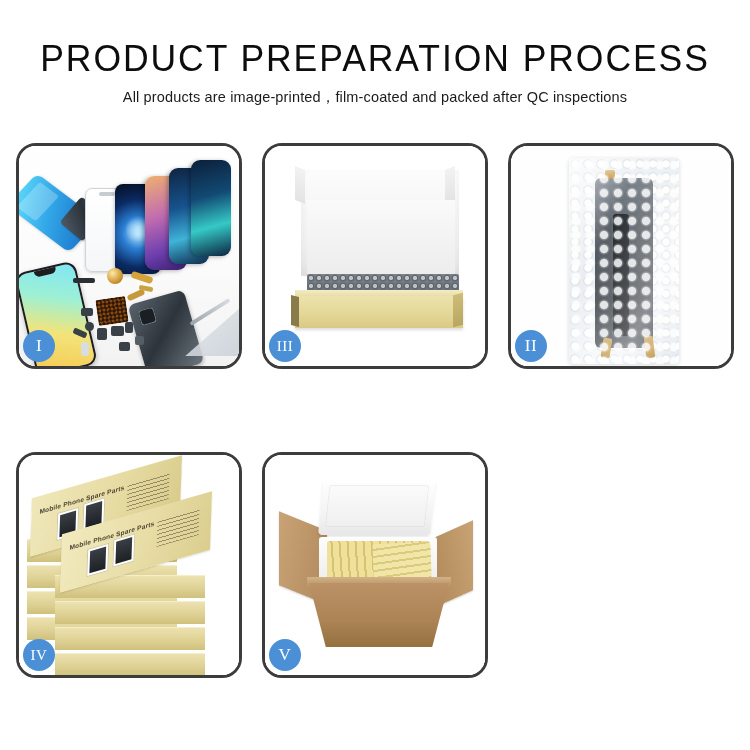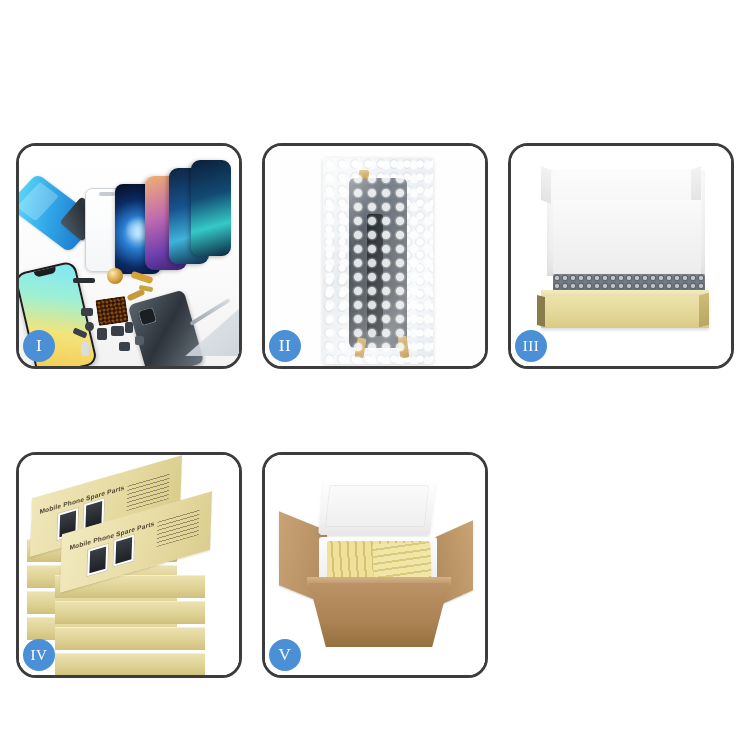--- a/index.html
+++ b/index.html
@@ -553,20 +553,24 @@
     position:absolute; left: 30px; bottom: 26px;
     width: 160px; height: 10px;
     background: radial-gradient(ellipse at center, rgba(0,0,0,.14), rgba(0,0,0,0) 70%);
   }
 </style>
 </head>
 <body>
 
 <div class="page">
 
+  <div class="header">
+    <h1 class="title">PRODUCT PREPARATION PROCESS</h1>
+    <p class="subtitle">All products are image-printed，film-coated and packed after QC inspections</p>
+  </div>
 
   <div class="grid">
 
     <div class="panel">
       <div class="panel-inner">
         <div class="scene">
           <div class="p1-bg"></div>
 
           <div class="p1-phone-tilt"></div>
           <div class="p1-chipstrip"></div>
@@ -595,20 +599,38 @@
           <span class="sp" style="left:62px;top:196px;width:8px;height:14px;border-radius:3px;background:#d8dde2;"></span>
           <span class="sp" style="left:100px;top:196px;width:11px;height:9px;"></span>
           <span class="sp" style="left:116px;top:190px;width:9px;height:9px;background:#555d65;"></span>
           <span class="sp" style="left:120px;top:140px;width:14px;height:5px;background:#c9a33f;transform:rotate(10deg);"></span>
 
           <div class="p1-tweezer"></div>
           <div class="p1-tweezer-arm"></div>
         </div>
       </div>
       <div class="badge">I</div>
+    </div>
+
+    <div class="panel">
+      <div class="panel-inner">
+        <div class="scene">
+          <div class="p3-bg"></div>
+          <div class="p3-lid"></div>
+          <div class="p3-lid-left"></div>
+          <div class="p3-lid-right"></div>
+          <div class="p3-foamback"></div>
+          <div class="p3-items"></div>
+          <div class="p3-box-lip"></div>
+          <div class="p3-box-front"></div>
+          <div class="p3-box-cap-l"></div>
+          <div class="p3-box-side-r"></div>
+        </div>
+      </div>
+      <div class="badge wide">III</div>
     </div>
 
     <div class="panel">
       <div class="panel-inner">
         <div class="scene">
           <div class="p2-bg"></div>
           <div class="p2-bag">
             <div class="p2-part"></div>
             <div class="p2-flexbar"></div>
             <span class="p2-gold-a"></span>
@@ -618,38 +640,20 @@
             <div class="p2-sheen"></div>
           </div>
         </div>
       </div>
       <div class="badge">II</div>
     </div>
 
     <div class="panel">
       <div class="panel-inner">
         <div class="scene">
-          <div class="p3-bg"></div>
-          <div class="p3-lid"></div>
-          <div class="p3-lid-left"></div>
-          <div class="p3-lid-right"></div>
-          <div class="p3-foamback"></div>
-          <div class="p3-items"></div>
-          <div class="p3-box-lip"></div>
-          <div class="p3-box-front"></div>
-          <div class="p3-box-cap-l"></div>
-          <div class="p3-box-side-r"></div>
-        </div>
-      </div>
-      <div class="badge wide">III</div>
-    </div>
-
-    <div class="panel">
-      <div class="panel-inner">
-        <div class="scene">
           <div class="p4-bg"></div>
           <div class="p4-stack">
 
             <div class="p4-slab back" style="top: 62px;"></div>
             <div class="p4-slab back" style="top: 88px;"></div>
             <div class="p4-slab back" style="top:114px;"></div>
             <div class="p4-slab back" style="top:140px;"></div>
 
             <div class="p4-slab front" style="top: 98px;"></div>
             <div class="p4-slab front" style="top:124px;"></div>

